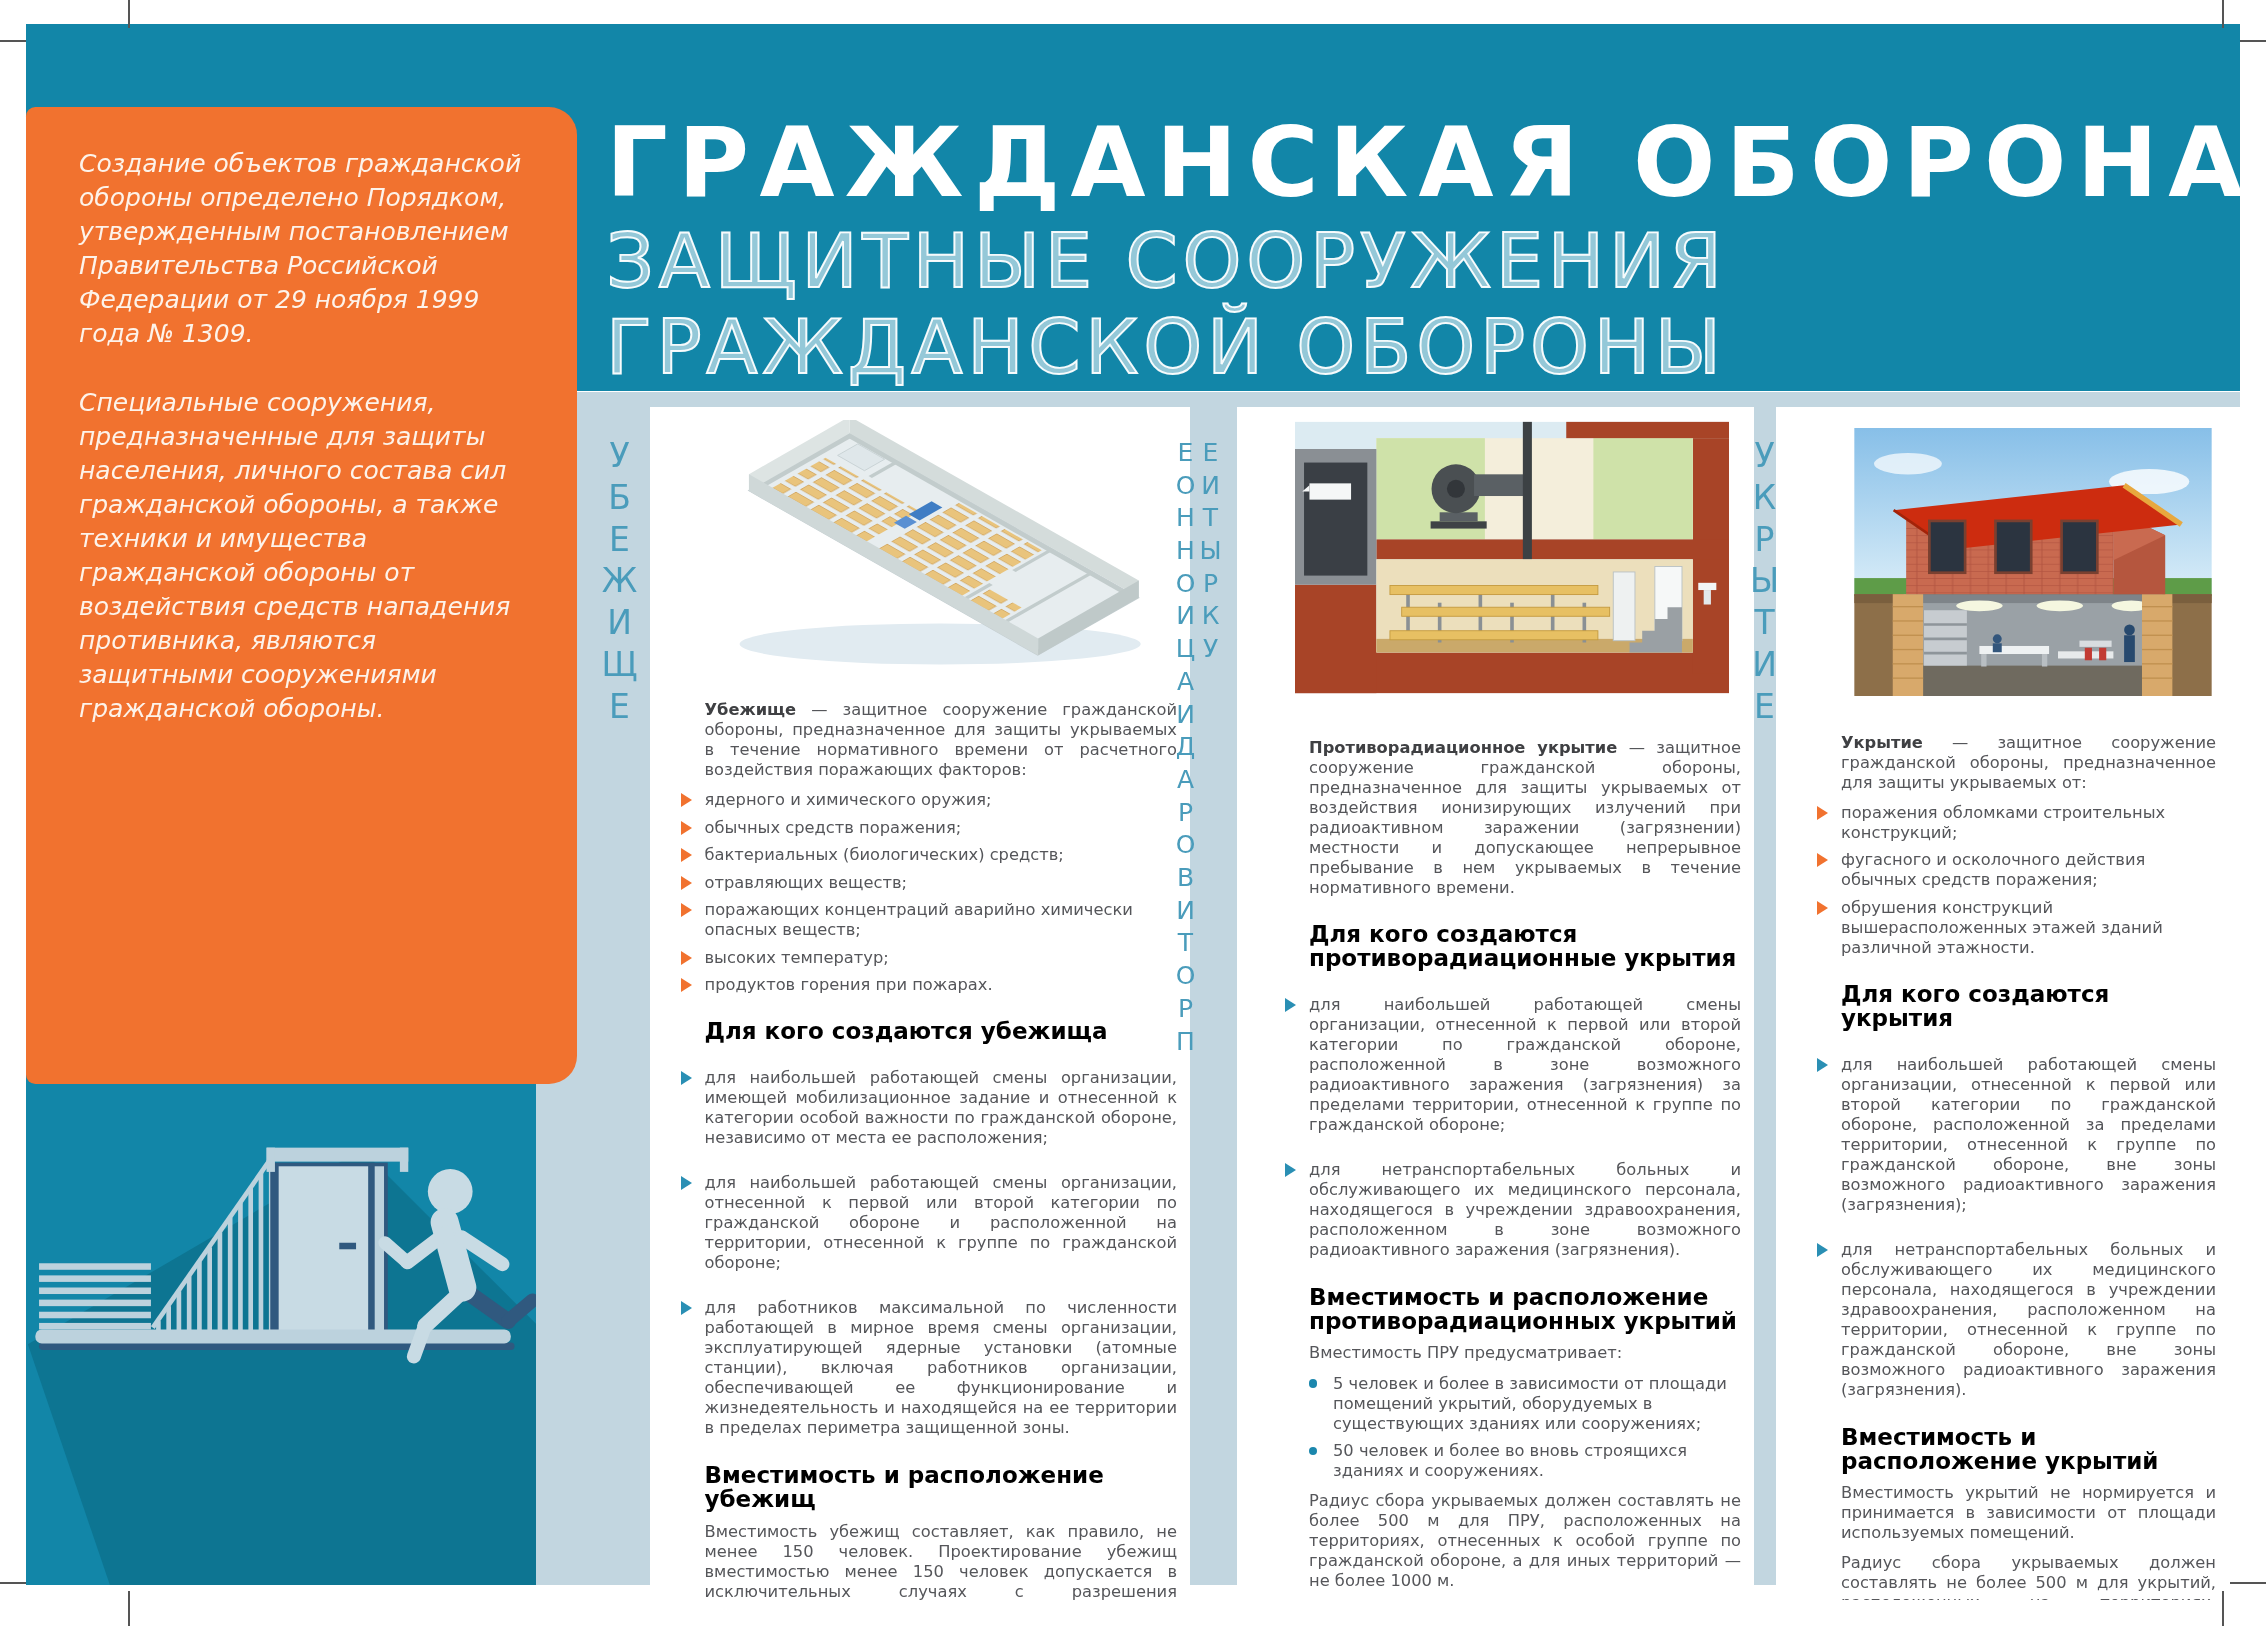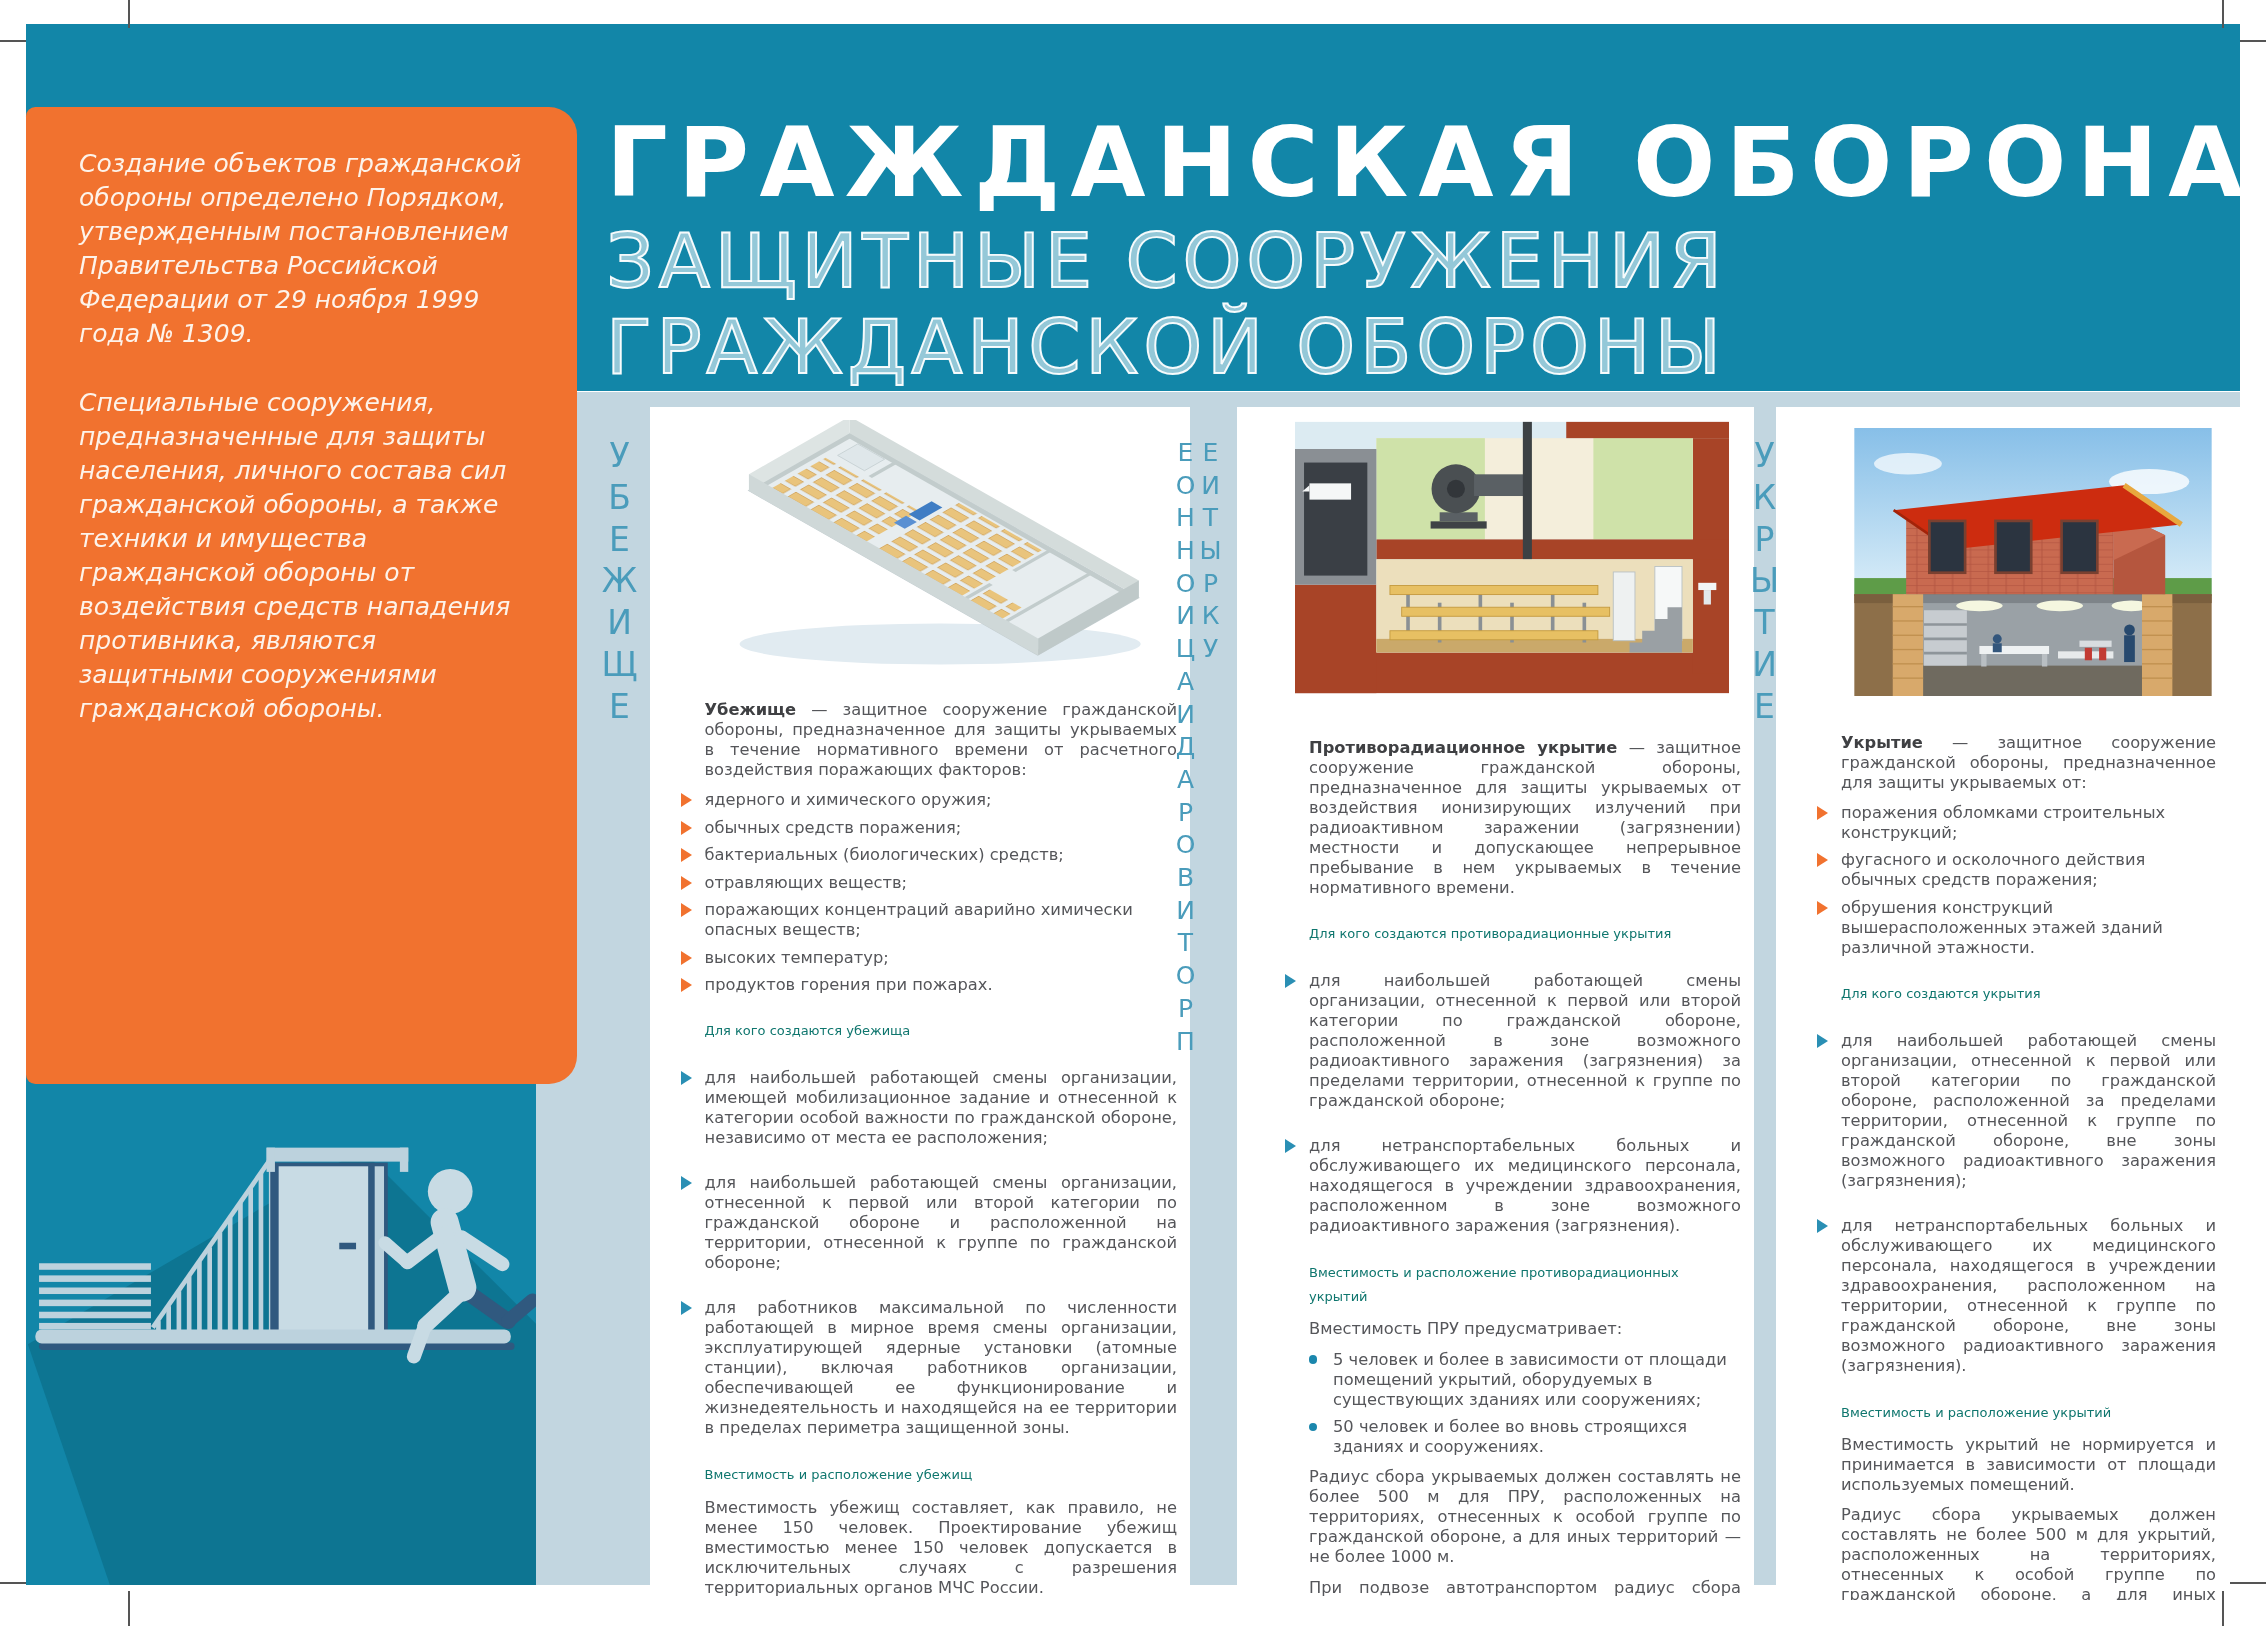--- a/index.html
+++ b/index.html
@@ -35,21 +35,21 @@
   #card2{left:1237px;width:483px;}
   #card3{left:1776px;width:464px;}
   .figure{display:block;}
   .card-body{color:#55565a;font-size:16.3px;line-height:20px;}
   #card1 .card-body{margin:26px 13px 0 20.5px;}
   #card2 .card-body{margin:43px 13px 0 38px;}
   #card3 .card-body{margin:37px 58px 0 31px;}
   .card-body p{margin:10.3px 0;text-align:justify;}
   .card-body p.nojust{text-align:left;}
   b.term{color:#3f4043;}
-  h3{color:#0f766e;font-size:13px;line-height:24px;margin:24px 0 5.6px 0;font-weight:normal;}
+  h3{color:#000000;font-size:23px;line-height:24px;margin:24px 0 5.6px 0;font-weight:bold;}
   ul{list-style:none;margin:9.3px 0;padding:0;}
   li{position:relative;margin:7.5px 0;padding-left:0;}
   .arrow li{text-align:left;}
   .arrow.just li{text-align:justify;margin:25px 0;}
   li::before{content:"";position:absolute;}
   .arrow li::before{left:-24px;top:2.8px;width:0;height:0;
     border-top:7.5px solid transparent;border-bottom:7.5px solid transparent;border-left:11.2px solid #2a8fb4;}
   .arrow.orange li::before{border-left-color:#f1722f;}
   .dots li{padding-left:24px;margin:7.5px 0;text-align:left;}
   .dots li::before{left:0;top:5.6px;width:8.4px;height:8.4px;border-radius:50%;background:#1b87ad;}

